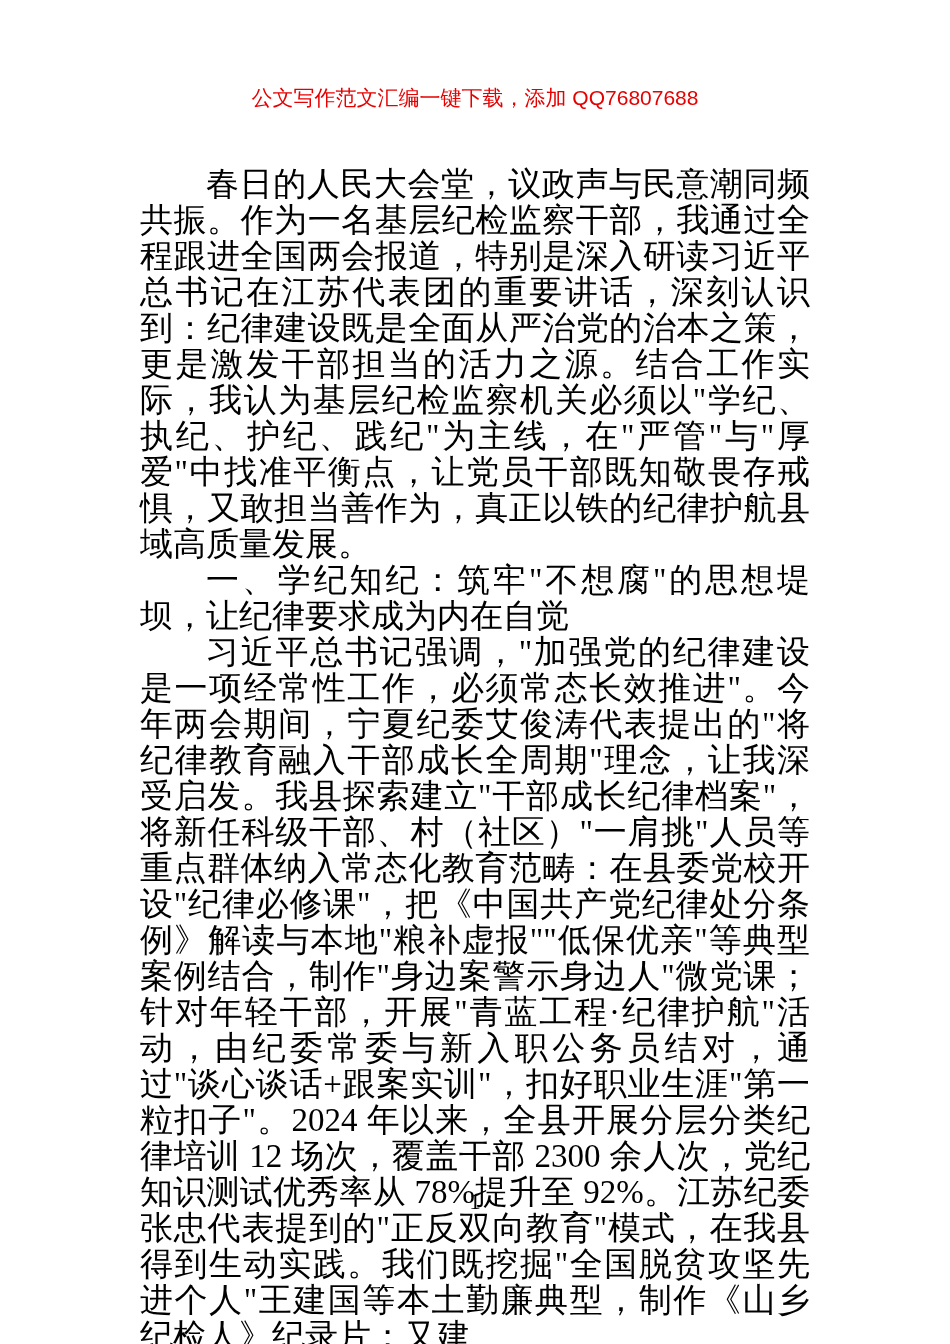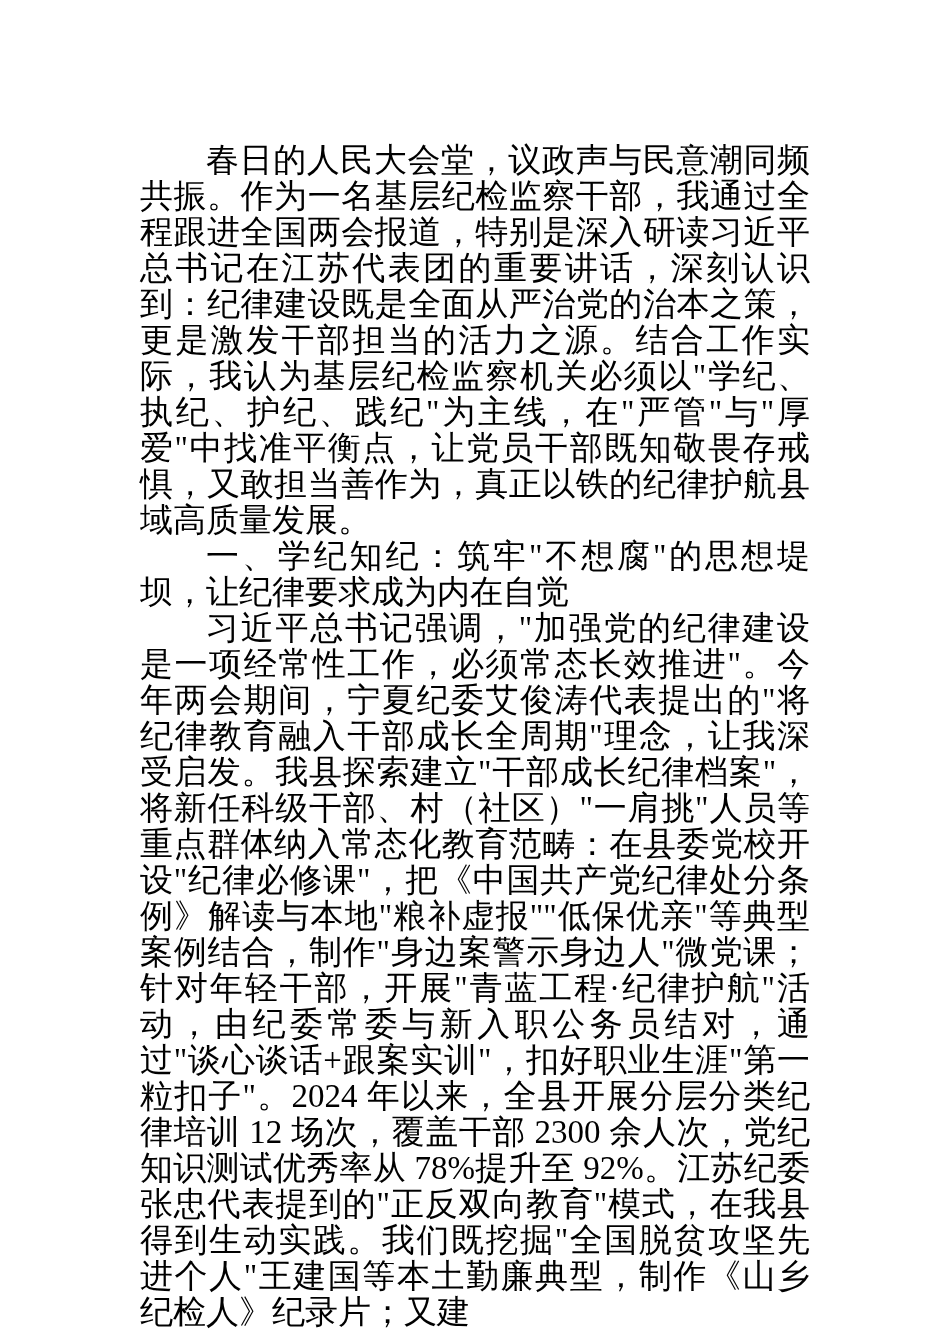--- a/index.html
+++ b/index.html
@@ -55,20 +55,21 @@
     text-align: center;
     font-size: 23px;
     line-height: 28px;
   }
 </style>
 </head>
 <body>
 
 <div class="page">
 
+  <div class="notice" style="color: rgb(230, 0, 0);">公文写作范文汇编一键下载，添加 QQ76807688</div>
 
 
   <div class="doc-body">
       <p class="para">春日的人民大会堂，议政声与民意潮同频共振。作为一名基层纪检监察干部，我通过全程跟进全国两会报道，特别是深入研读习近平总书记在江苏代表团的重要讲话，深刻认识到：纪律建设既是全面从严治党的治本之策，更是激发干部担当的活力之源。结合工作实际，我认为基层纪检监察机关必须以"学纪、执纪、护纪、践纪"为主线，在"严管"与"厚爱"中找准平衡点，让党员干部既知敬畏存戒惧，又敢担当善作为，真正以铁的纪律护航县域高质量发展。</p>
       <p class="para">一、学纪知纪：筑牢"不想腐"的思想堤坝，让纪律要求成为内在自觉</p>
       <p class="para">习近平总书记强调，"加强党的纪律建设是一项经常性工作，必须常态长效推进"。今年两会期间，宁夏纪委艾俊涛代表提出的"将纪律教育融入干部成长全周期"理念，让我深受启发。我县探索建立"干部成长纪律档案"，将新任科级干部、村（社区）"一肩挑"人员等重点群体纳入常态化教育范畴：在县委党校开设"纪律必修课"，把《中国共产党纪律处分条例》解读与本地"粮补虚报""低保优亲"等典型案例结合，制作"身边案警示身边人"微党课；针对年轻干部，开展"青蓝工程·纪律护航"活动，由纪委常委与新入职公务员结对，通过"谈心谈话+跟案实训"，扣好职业生涯"第一粒扣子"。2024 年以来，全县开展分层分类纪律培训 12 场次，覆盖干部 2300 余人次，党纪知识测试优秀率从 78%提升至 92%。江苏纪委张忠代表提到的"正反双向教育"模式，在我县得到生动实践。我们既挖掘"全国脱贫攻坚先进个人"王建国等本土勤廉典型，制作《山乡纪检人》纪录片；又建</p>
     </div>
 
   <div class="page-number">1</div>
 

